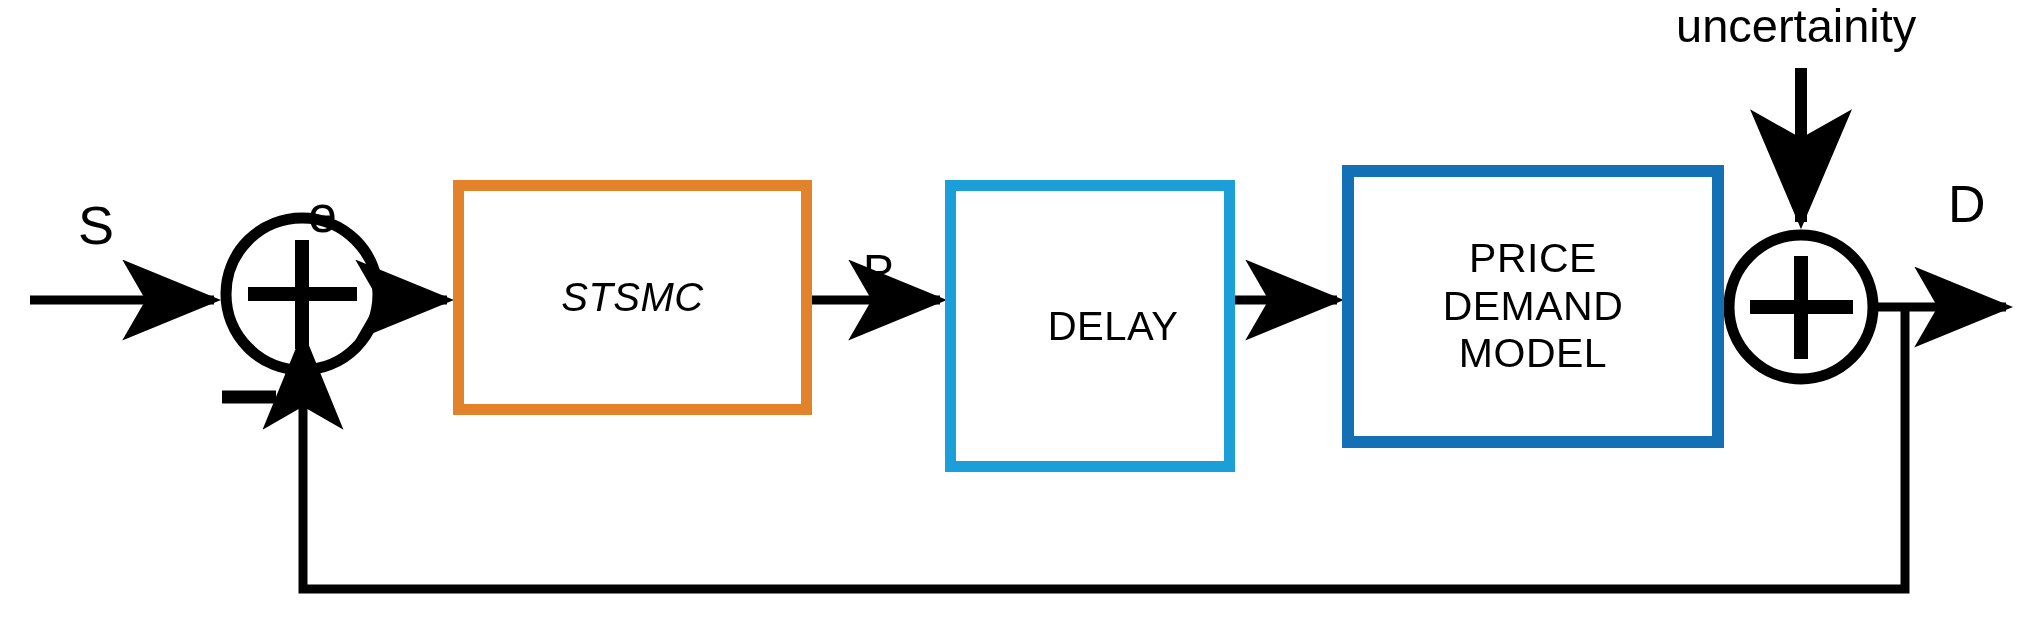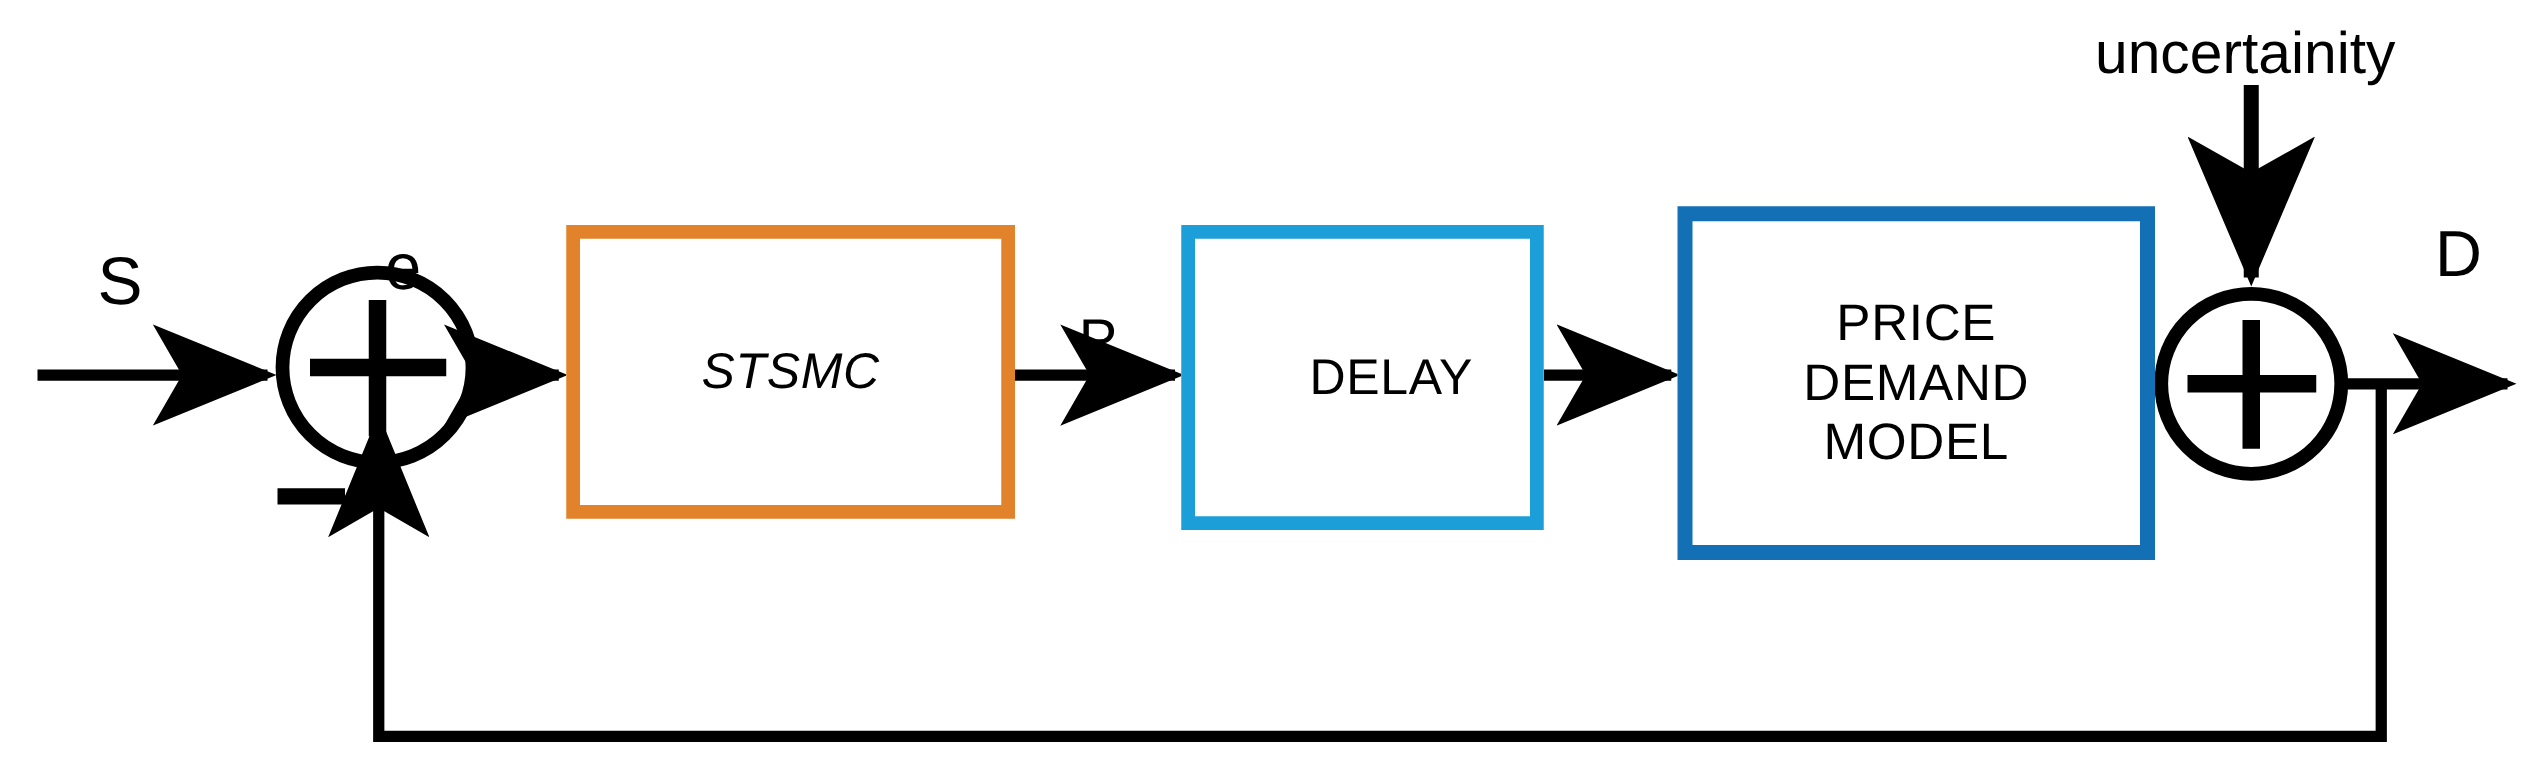--- a/index.html
+++ b/index.html
@@ -47,21 +47,21 @@
     width: 359px;
     height: 235px;
     border: 11px solid #e2822a;
     font-size: 40px;
     font-style: italic;
   }
   #block-delay {
     left: 945px;
     top: 180px;
     width: 290px;
-    height: 244px;
+    height: 292px;
     border: 11px solid #1c9fd8;
     font-size: 40px;
     padding-left: 46px;
   }
   #block-price-demand-model {
     left: 1342px;
     top: 165px;
     width: 382px;
     height: 283px;
     border: 12px solid #1370b5;
@@ -72,21 +72,21 @@
     color: #000000;
     white-space: nowrap;
     line-height: 1;
   }
   #label-s  { left: 78px;   top: 198px; font-size: 54px; }
   #label-e  { left: 308px;  top: 188px; font-size: 52px; }
   #label-p  { left: 863px;  top: 248px; font-size: 46px; }
   #label-d  { left: 1948px; top: 178px; font-size: 52px; }
   #label-uncertainty {
     left: 1676px;
-    top: 18px;
+    top: 2px;
     font-size: 47px;
   }
 </style>
 </head>
 <body>
 
 <div id="diagram-root">
 
   <svg class="svg-layer" viewBox="0 0 2020 620">
     <defs>

